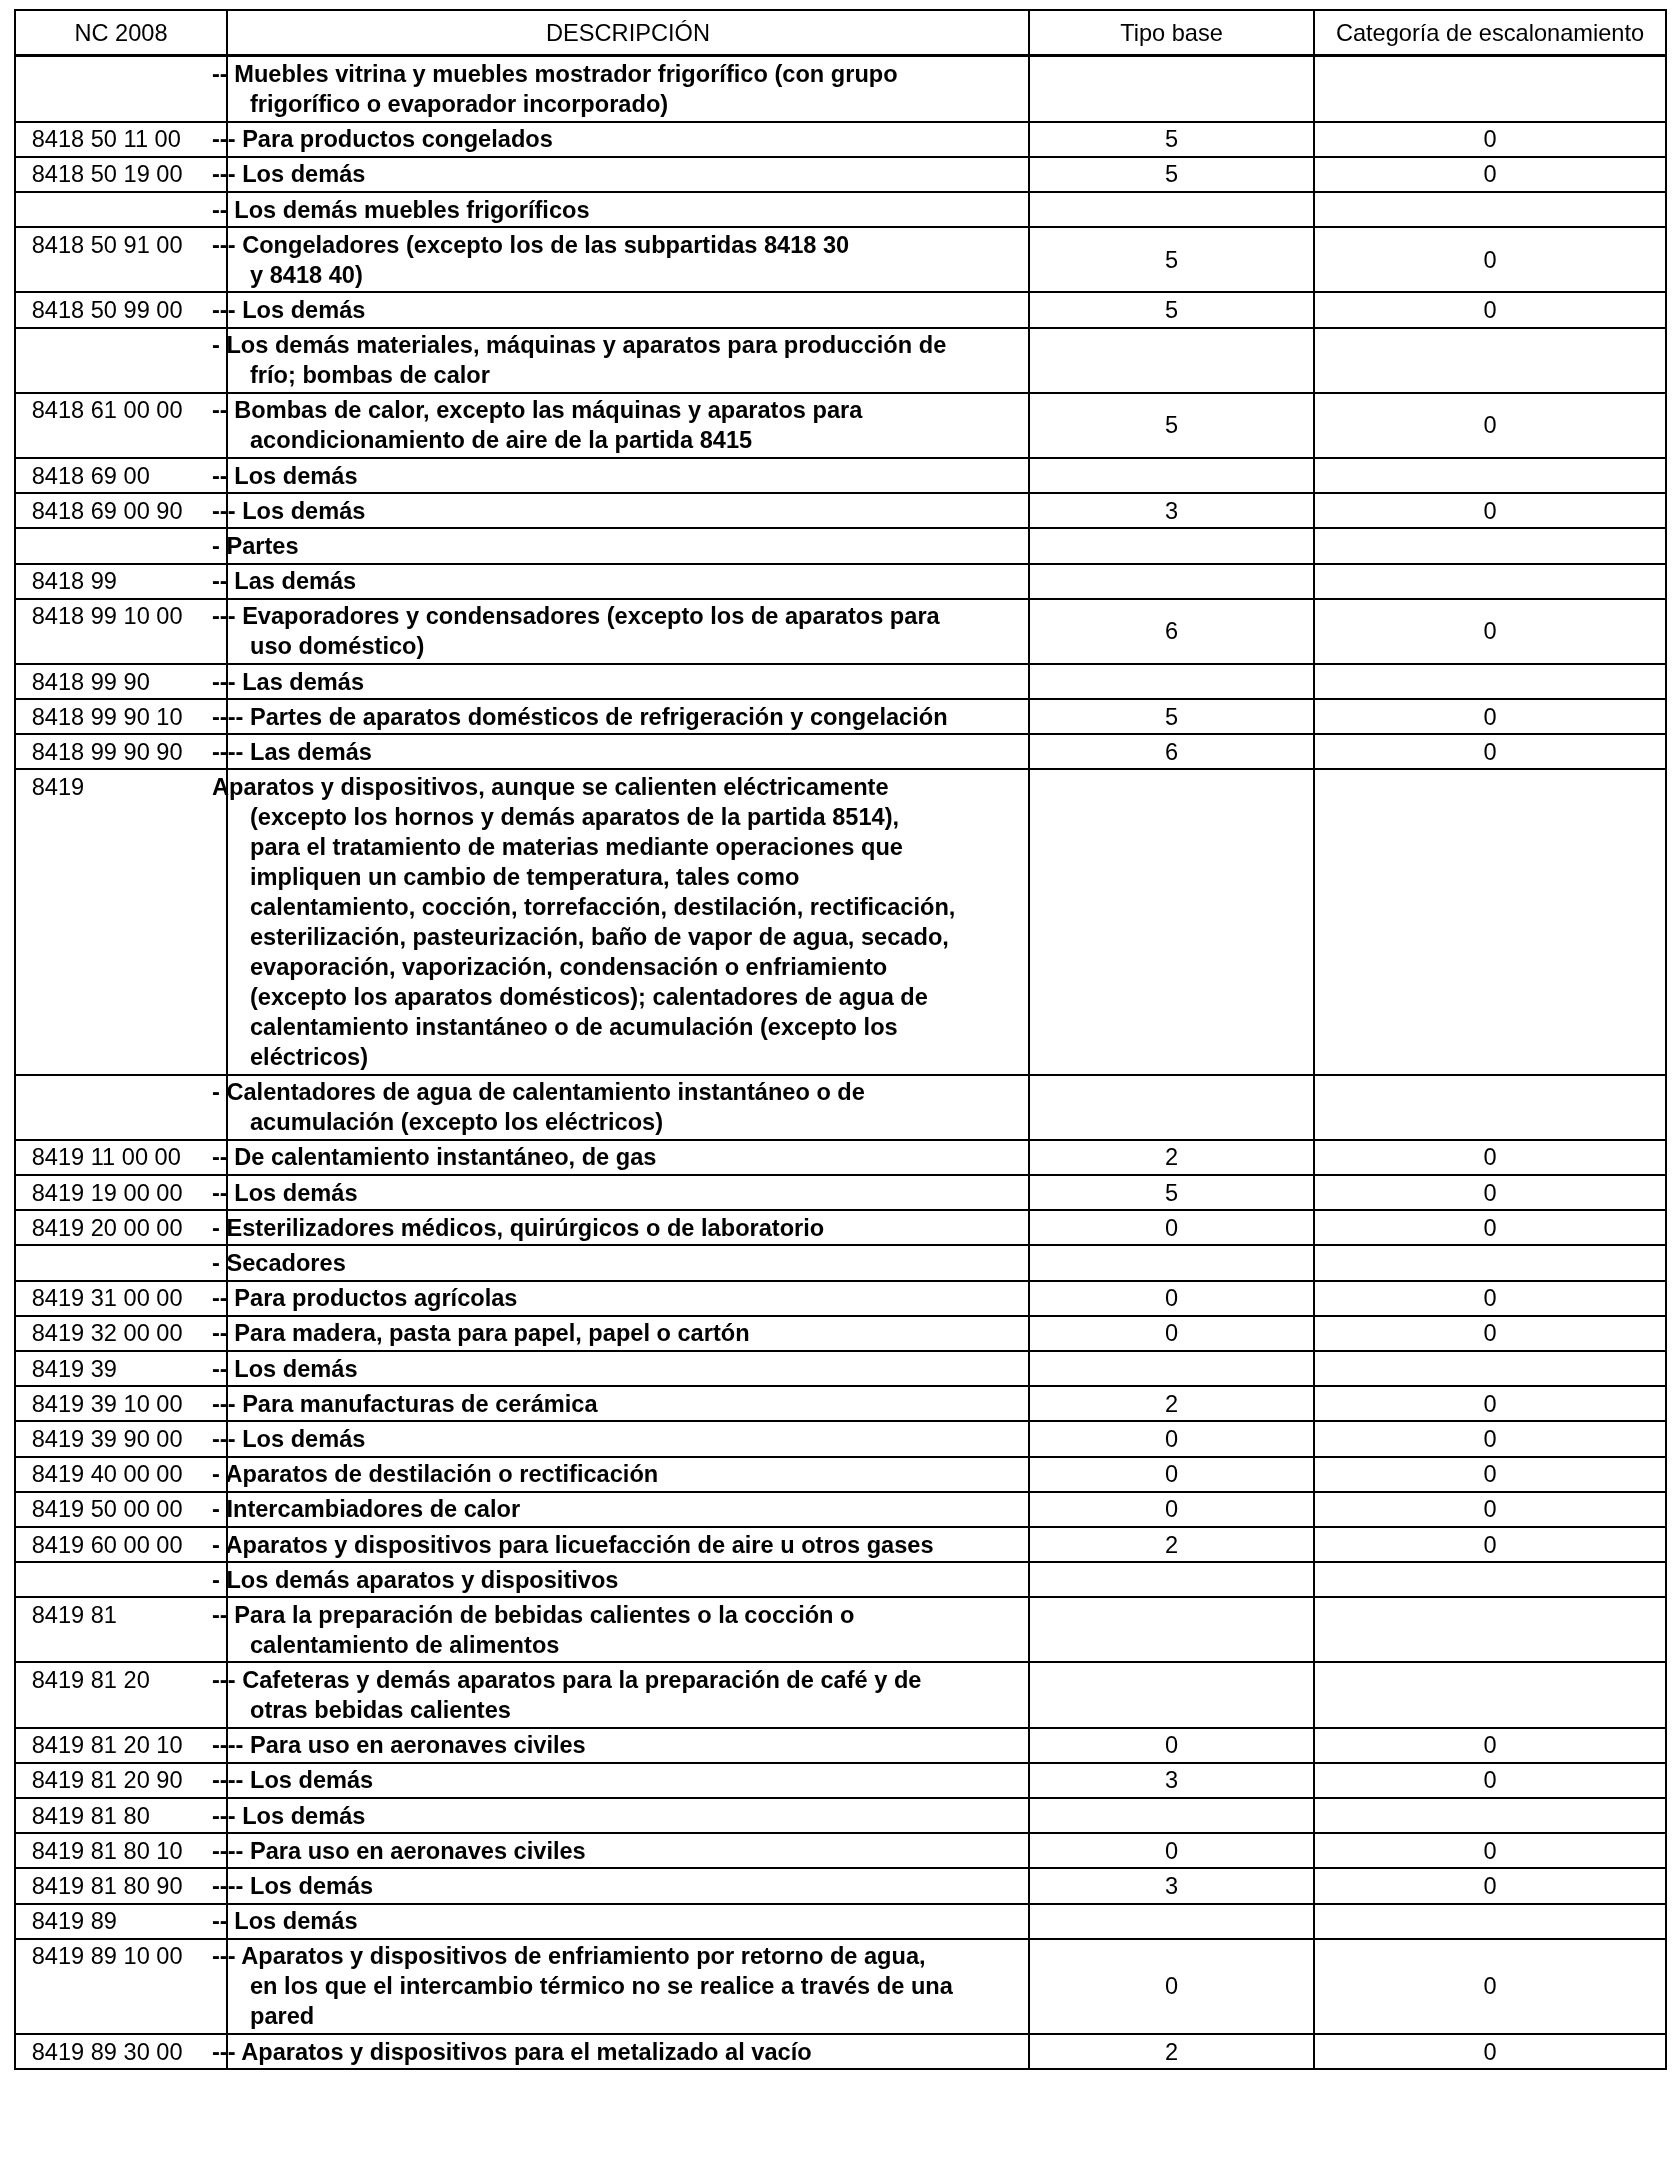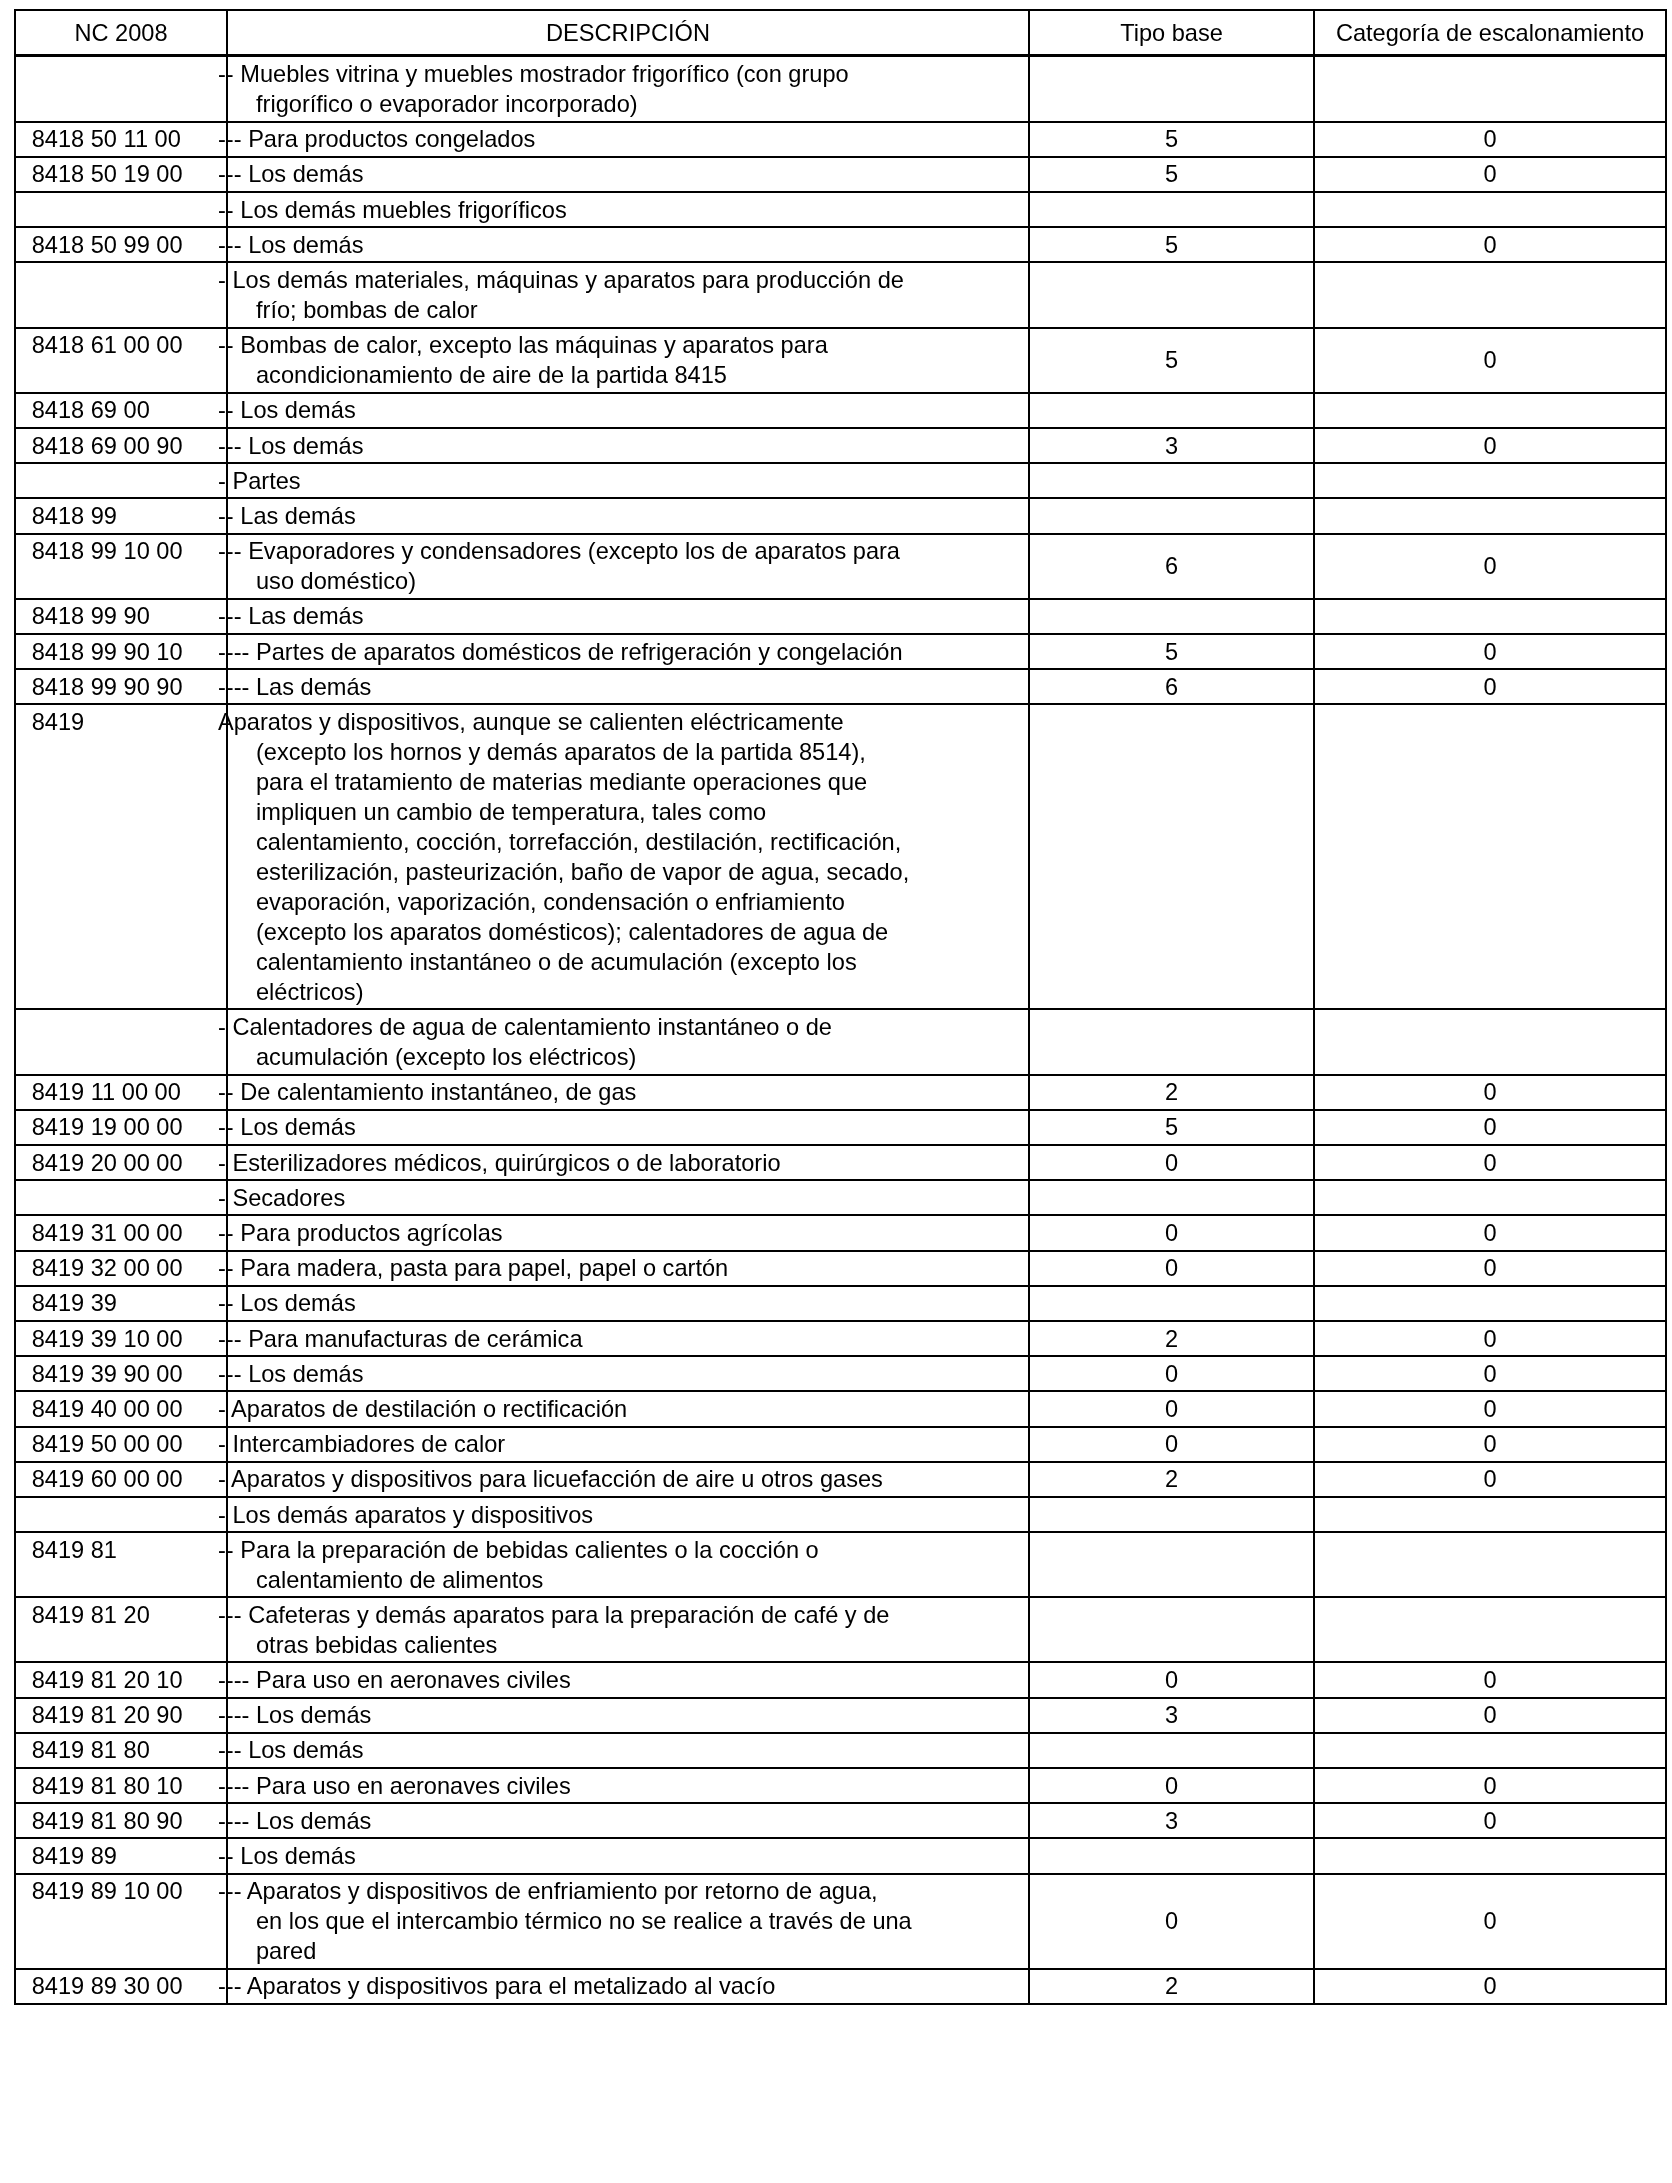--- a/index.html
+++ b/index.html
@@ -40,24 +40,25 @@
     padding: 1.6px 4.7px;
   }
   td.code {
     vertical-align: top;
     padding-left: 15.7px;
     white-space: nowrap;
     margin-top: 40px;
   }
   td.desc {
     vertical-align: top;
-    padding-left: 28px;
+    padding-left: 22px;
     padding-right: 11px;
     text-indent: -38px;
     white-space: pre-line;
+    font-weight: bold;
   }
   td.tipo, td.cat {
     text-align: center;
     vertical-align: middle;
   }
 </style>
 </head>
 <body>
 
 <div class="page">
@@ -96,20 +97,27 @@
           <td class="tipo">5</td>
           <td class="cat">0</td>
         </tr>
         <tr>
           <td class="code"></td>
           <td class="desc">-- Los demás muebles frigoríficos</td>
           <td class="tipo"></td>
           <td class="cat"></td>
         </tr>
         <tr>
+          <td class="code">8418 50 91 00</td>
+          <td class="desc">--- Congeladores (excepto los de las subpartidas 8418 30
+y 8418 40)</td>
+          <td class="tipo">5</td>
+          <td class="cat">0</td>
+        </tr>
+        <tr>
           <td class="code">8418 50 99 00</td>
           <td class="desc">--- Los demás</td>
           <td class="tipo">5</td>
           <td class="cat">0</td>
         </tr>
         <tr>
           <td class="code"></td>
           <td class="desc">- Los demás materiales, máquinas y aparatos para producción de
 frío; bombas de calor</td>
           <td class="tipo"></td>

